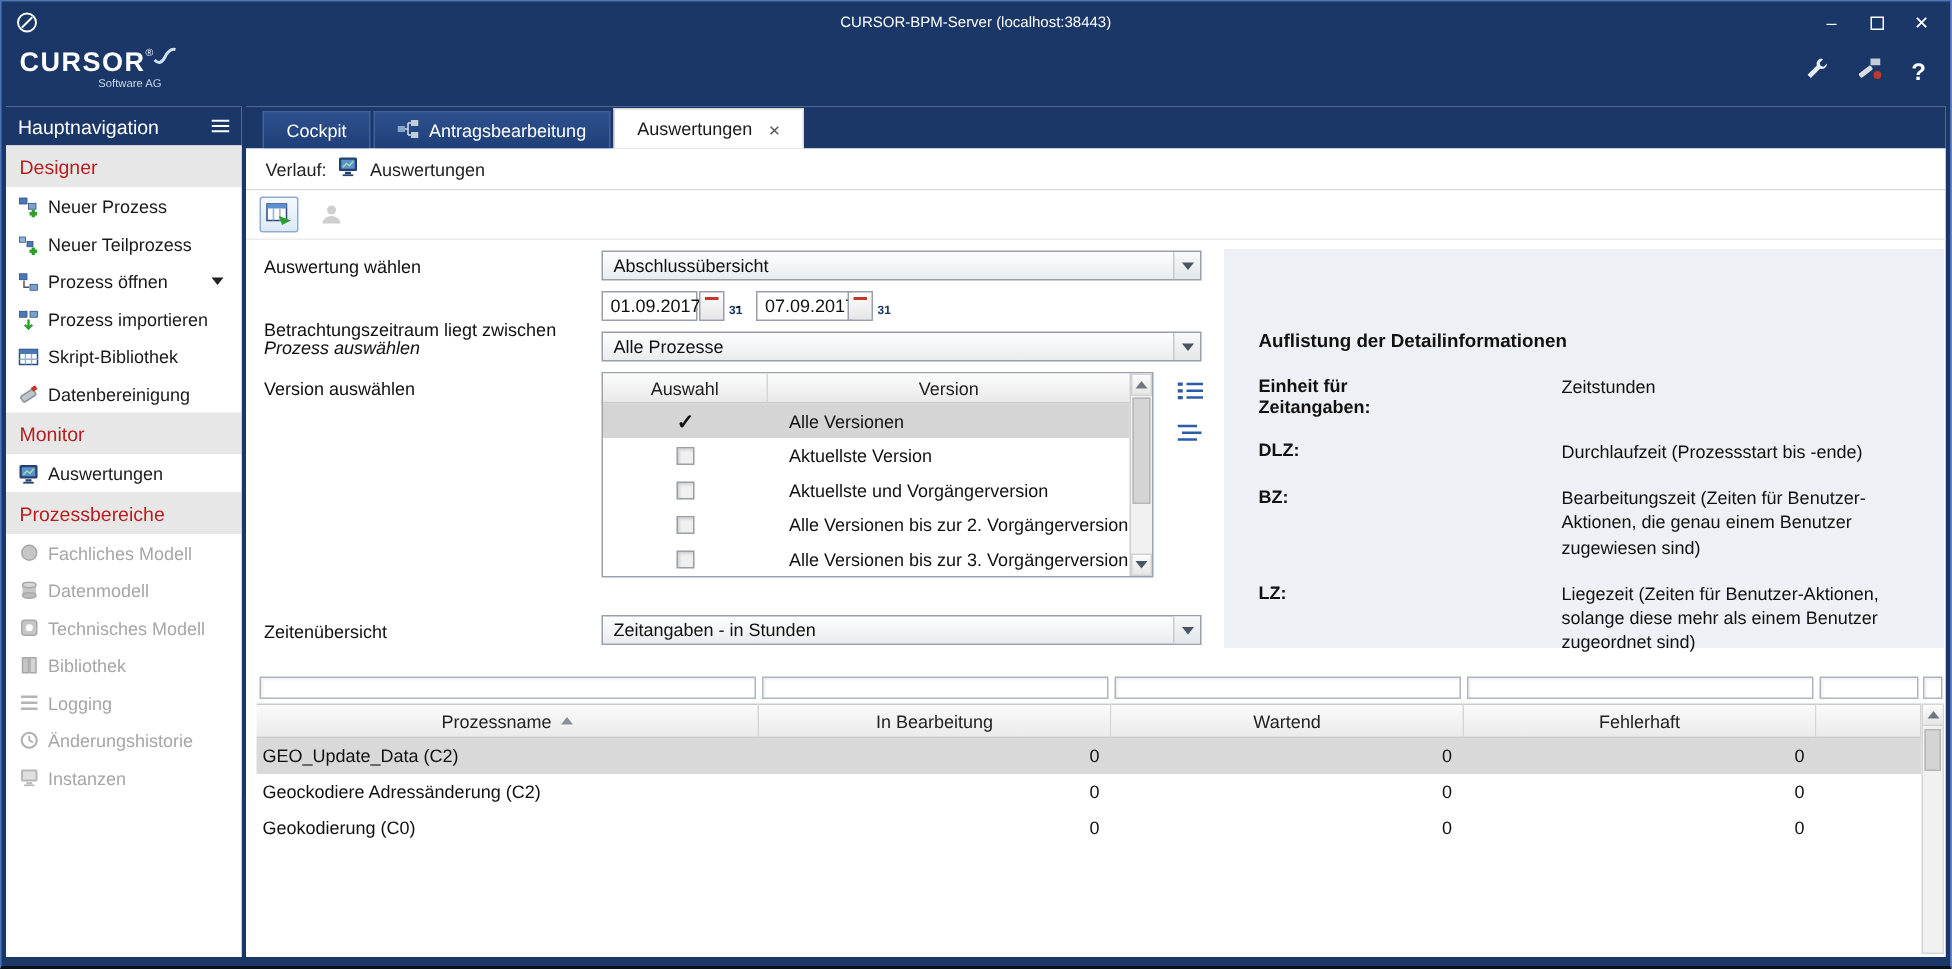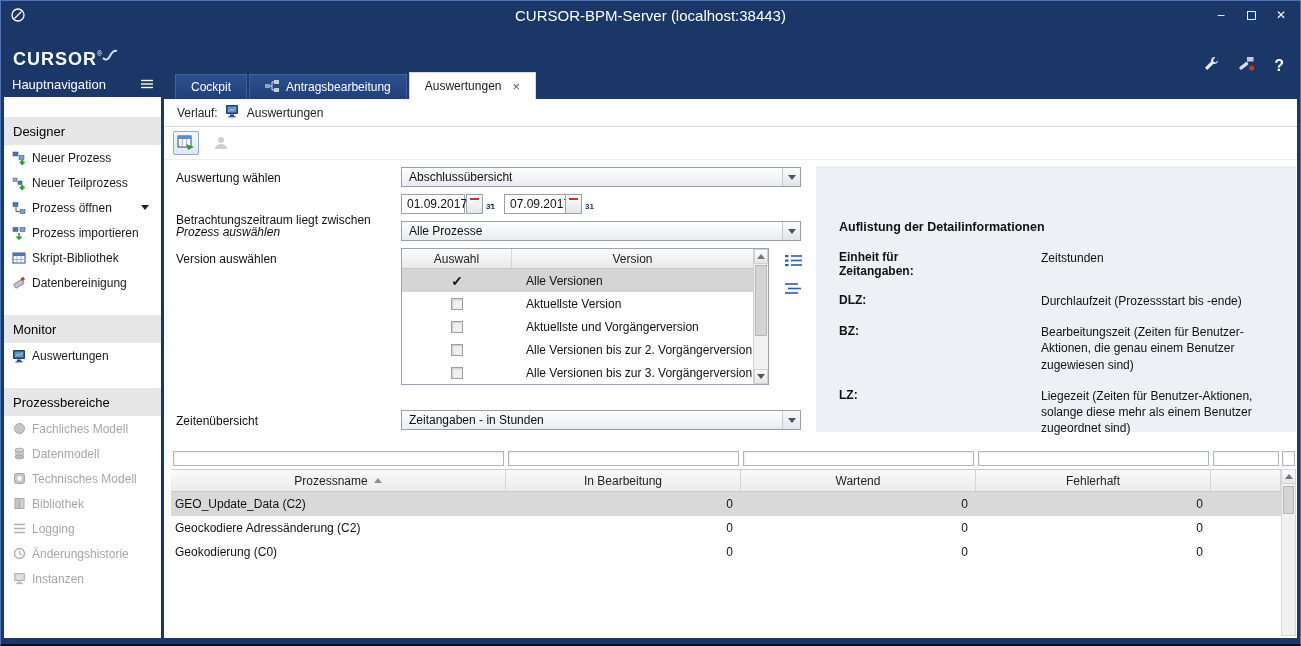--- a/index.html
+++ b/index.html
@@ -7,39 +7,39 @@
   .window{
     position:relative; width:1301px; height:646px;
     background:#1a3768;
     border:1px solid #4f74b5; border-bottom:2px solid #0a0f1a;
     overflow:hidden;
     font-family:"Liberation Sans", sans-serif;
   }
   
   .titlebar{position:absolute; top:0; left:0; right:0; height:28px; display:flex; align-items:center;}
   .app-icon{margin-left:9px; display:flex; z-index:2;}
-  .win-title{position:absolute; left:0; right:0; text-align:center; color:#fff; font-size:15px;}
+  .win-title{position:absolute; left:0; right:0; text-align:center; color:#fff; font-size:10px;}
   .win-controls{margin-left:auto; display:flex; align-items:center; gap:16px; padding-right:12px; z-index:2;}
   .wbtn{color:#fff; font-size:12px; width:14px; text-align:center; cursor:default; display:flex; justify-content:center; align-items:center;}
   .maxbox{width:9px; height:9px; border:1px solid #fff; display:inline-block;}
   
-  .appheader{position:absolute; top:28px; left:0; right:0; height:42px;margin-top:18px;}
+  .appheader{position:absolute; top:28px; left:0; right:0; height:42px;}
   .brand{position:absolute; left:12px; top:2px; color:#fff;}
   .brand-row{display:flex; align-items:flex-start;}
   .brand-name{font-size:18px; font-weight:bold; letter-spacing:1px;}
   .brand-reg{font-size:7px; margin-top:1px;}
   .brand-sub{font-size:7.5px; color:#cdd9ec; padding-left:42px; margin-top:-1px;text-align:center;}
   .header-icons{position:absolute; right:16px; top:8px; display:flex; align-items:center; gap:18px;}
   .help-glyph{color:#fff; font-size:16px; font-weight:bold;}
   
   .sidebar{position:absolute; top:70px; left:3px; width:157px; bottom:6px; background:#fff; display:flex; flex-direction:column;}
   .sidebar-title{height:26px; background:#1a3768; color:#ffffff; display:flex; align-items:center; padding:0 8px; font-size:13px;}
   .sidebar-title .sb-ico{margin-left:auto; display:flex;}
   .sidebar-body{flex:1; background:#fff; overflow:hidden;}
-  .band{height:28px; background:#e7e7e7; color:#000000; display:flex; align-items:center; padding:0 9px; font-size:13px; margin-top:20px;}
+  .band{height:28px; background:#e7e7e7; color:#b91c1c; display:flex; align-items:center; padding:0 9px; font-size:13px; margin-top:0;}
   .nav-item{height:25px; display:flex; align-items:center; gap:6px; padding:0 8px; font-size:12px; color:#1a1a1a; cursor:default; background:#fff;}
   .nav-item .icon{display:flex; width:14px; justify-content:center;}
   .nav-item.disabled{color:#a6a6a6;}
   .chev-down{width:0; height:0; border-left:4px solid transparent; border-right:4px solid transparent; border-top:5px solid #222; margin-left:auto; margin-right:4px;}
   
   .main{position:absolute; top:70px; left:163px; right:3px; bottom:6px; background:#fff; display:flex; flex-direction:column;}
   .tabbar{height:28px; background:#1a3768; display:flex; align-items:flex-end; padding-left:11px; gap:2px;}
   .tab{height:25px; display:flex; align-items:center; gap:7px; padding:0 15px; color:#fff; font-size:12px;
        background:linear-gradient(#2d508e,#1f3f77); border:1px solid #40619f; border-bottom:none; cursor:default;}
   .tab.active{background:#fff; color:#1a1a1a; height:27px; border-color:#d9d9d9;}

